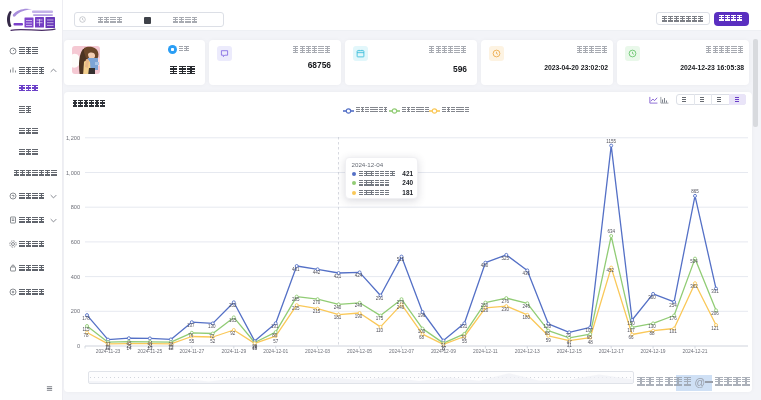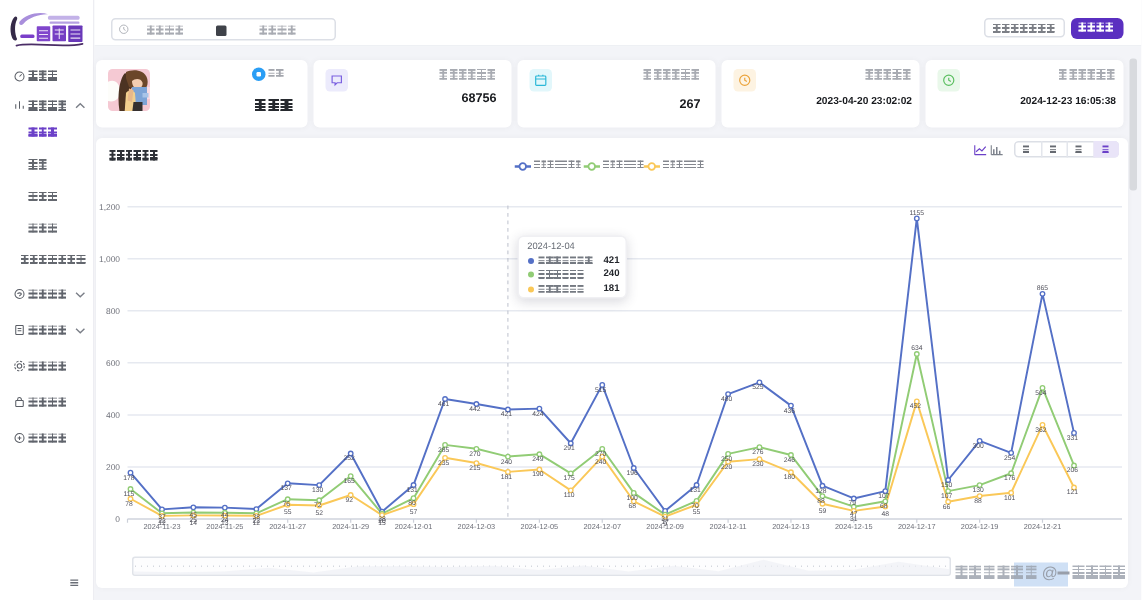--- a/index.html
+++ b/index.html
@@ -187,21 +187,21 @@
     <svg class="abs" style="left:356px;top:48.5px;" width="9" height="9" viewBox="0 0 16 16">
       <rect x="2" y="3" width="12" height="11" rx="1" stroke="#2bb8d8" stroke-width="1.4" fill="none"></rect>
       <path d="M2 6.5 H14 M5.5 3 V1.5 M10.5 3 V1.5" stroke="#2bb8d8" stroke-width="1.4" fill="none"></path>
     </svg>
     <div style="position:absolute;left:429.2px;top:46.3px;width:5.3px;height:6.3px;background:repeating-linear-gradient(180deg,#9a9da5 0 1px,transparent 1px 2.2px),linear-gradient(90deg,transparent 0 42%,#9a9da5 42% 58%,transparent 58% 100%),linear-gradient(0deg,#9a9da5 0 1px,transparent 1px);opacity:0.85;"></div>
     <div style="position:absolute;left:435.5px;top:46.3px;width:5.3px;height:6.3px;background:repeating-linear-gradient(180deg,#9a9da5 0 1px,transparent 1px 2.2px),linear-gradient(90deg,transparent 0 42%,#9a9da5 42% 58%,transparent 58% 100%),linear-gradient(0deg,#9a9da5 0 1px,transparent 1px);opacity:0.85;"></div>
     <div style="position:absolute;left:441.8px;top:46.3px;width:5.3px;height:6.3px;background:repeating-linear-gradient(180deg,#9a9da5 0 1px,transparent 1px 2.2px),linear-gradient(90deg,transparent 0 42%,#9a9da5 42% 58%,transparent 58% 100%),linear-gradient(0deg,#9a9da5 0 1px,transparent 1px);opacity:0.85;"></div>
     <div style="position:absolute;left:448.1px;top:46.3px;width:5.3px;height:6.3px;background:repeating-linear-gradient(180deg,#9a9da5 0 1px,transparent 1px 2.2px),linear-gradient(90deg,transparent 0 42%,#9a9da5 42% 58%,transparent 58% 100%),linear-gradient(0deg,#9a9da5 0 1px,transparent 1px);opacity:0.85;"></div>
     <div style="position:absolute;left:454.4px;top:46.3px;width:5.3px;height:6.3px;background:repeating-linear-gradient(180deg,#9a9da5 0 1px,transparent 1px 2.2px),linear-gradient(90deg,transparent 0 42%,#9a9da5 42% 58%,transparent 58% 100%),linear-gradient(0deg,#9a9da5 0 1px,transparent 1px);opacity:0.85;"></div>
     <div style="position:absolute;left:460.7px;top:46.3px;width:5.3px;height:6.3px;background:repeating-linear-gradient(180deg,#9a9da5 0 1px,transparent 1px 2.2px),linear-gradient(90deg,transparent 0 42%,#9a9da5 42% 58%,transparent 58% 100%),linear-gradient(0deg,#9a9da5 0 1px,transparent 1px);opacity:0.85;"></div>
-    <div class="abs" style="left:345px;top:63.5px;width:122px;text-align:right;font-size:8.4px;font-weight:bold;color:#17191d;">267</div>
+    <div class="abs" style="left:345px;top:63.5px;width:122px;text-align:right;font-size:8.4px;font-weight:bold;color:#17191d;">596</div>
 <div class="abs" style="left:489px;top:45.5px;width:15px;height:15px;background:#fdf3e2;border-radius:3px;"></div>
     <svg class="abs" style="left:492px;top:48.5px;" width="9" height="9" viewBox="0 0 16 16">
       <circle cx="8" cy="8" r="6" stroke="#eba33b" stroke-width="1.4" fill="none"></circle>
       <path d="M8 5 V8 L10.5 9.5" stroke="#eba33b" stroke-width="1.4" fill="none"></path>
     </svg>
     <div style="position:absolute;left:576.5px;top:46.3px;width:5.3px;height:6.3px;background:repeating-linear-gradient(180deg,#9a9da5 0 1px,transparent 1px 2.2px),linear-gradient(90deg,transparent 0 42%,#9a9da5 42% 58%,transparent 58% 100%),linear-gradient(0deg,#9a9da5 0 1px,transparent 1px);opacity:0.85;"></div>
     <div style="position:absolute;left:582.8px;top:46.3px;width:5.3px;height:6.3px;background:repeating-linear-gradient(180deg,#9a9da5 0 1px,transparent 1px 2.2px),linear-gradient(90deg,transparent 0 42%,#9a9da5 42% 58%,transparent 58% 100%),linear-gradient(0deg,#9a9da5 0 1px,transparent 1px);opacity:0.85;"></div>
     <div style="position:absolute;left:589.1px;top:46.3px;width:5.3px;height:6.3px;background:repeating-linear-gradient(180deg,#9a9da5 0 1px,transparent 1px 2.2px),linear-gradient(90deg,transparent 0 42%,#9a9da5 42% 58%,transparent 58% 100%),linear-gradient(0deg,#9a9da5 0 1px,transparent 1px);opacity:0.85;"></div>
     <div style="position:absolute;left:595.4px;top:46.3px;width:5.3px;height:6.3px;background:repeating-linear-gradient(180deg,#9a9da5 0 1px,transparent 1px 2.2px),linear-gradient(90deg,transparent 0 42%,#9a9da5 42% 58%,transparent 58% 100%),linear-gradient(0deg,#9a9da5 0 1px,transparent 1px);opacity:0.85;"></div>
     <div style="position:absolute;left:601.7px;top:46.3px;width:5.3px;height:6.3px;background:repeating-linear-gradient(180deg,#9a9da5 0 1px,transparent 1px 2.2px),linear-gradient(90deg,transparent 0 42%,#9a9da5 42% 58%,transparent 58% 100%),linear-gradient(0deg,#9a9da5 0 1px,transparent 1px);opacity:0.85;"></div>

